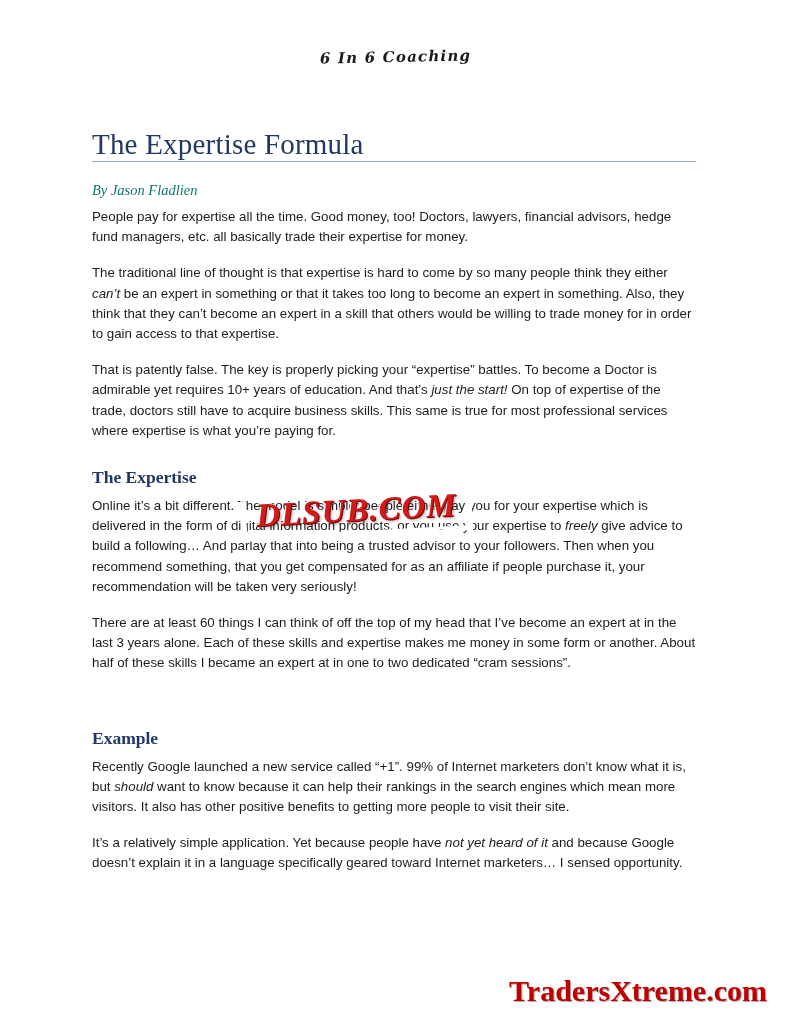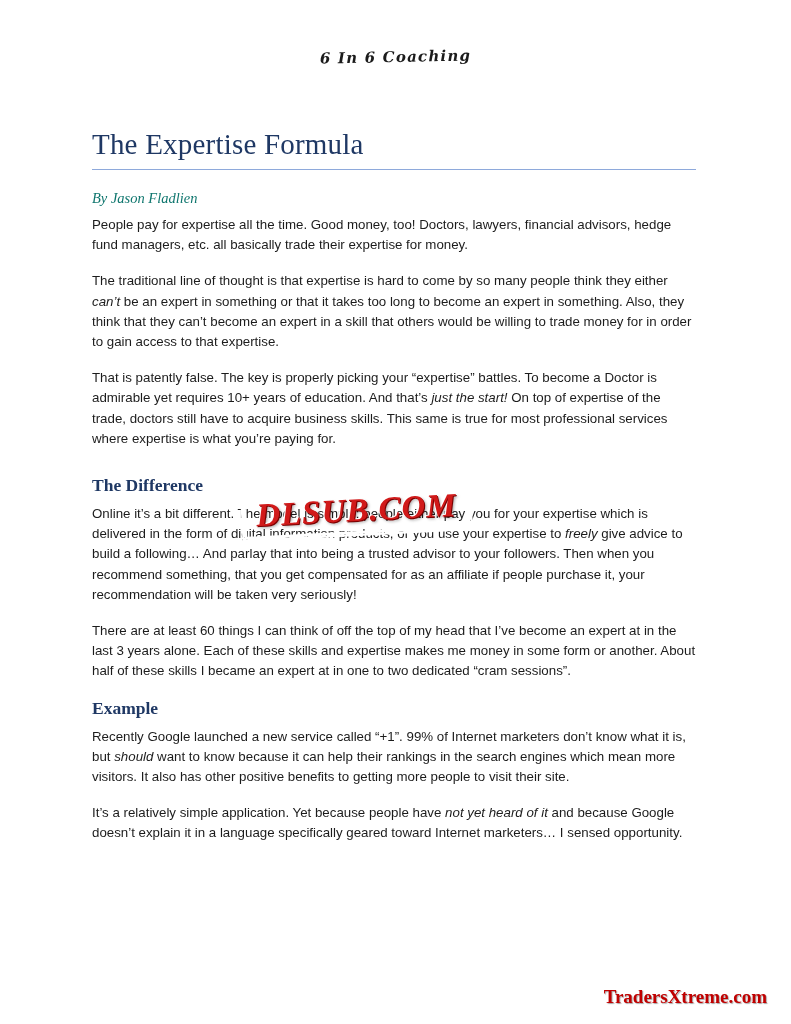--- a/index.html
+++ b/index.html
@@ -58,21 +58,20 @@
     width: 604px;
   }
 
   h1.title {
     margin: 0;
     font-family: "Liberation Serif", serif;
     font-weight: normal;
     font-size: 29px;
     color: #1f3864;
     letter-spacing: 0.2px;
-    padding-bottom: 8px;
     border-bottom: 1.5px solid #8ea9db;
   }
 
   .byline {
     margin-top: 20px;
     font-family: "Liberation Serif", serif;
     font-style: italic;
     font-size: 14.5px;
     color: #0f766e;
   }
@@ -88,21 +87,21 @@
   .first-para { margin-top: 44px; }
 
   h2.section {
     margin: 26px 0 6px 0;
     font-family: "Liberation Serif", serif;
     font-size: 17.5px;
     font-weight: bold;
     color: #1f3864;
   }
 
-  h2.section.example { margin-top: 16px; }
+  h2.section.example { margin-top: 54px; }
 
   i, em { font-style: italic; }
 
   
   .watermark {
     position: absolute;
     left: 243px;
     top: 487px;
     transform: rotate(-3deg);
     font-family: "Liberation Serif", serif;
@@ -122,21 +121,21 @@
     white-space: nowrap;
   }
 
   
   .brand-bottom {
     position: absolute;
     bottom: 16px;
     right: 24px;
     font-family: "Liberation Serif", serif;
     font-weight: bold;
-    font-size: 19px;
+    font-size: 30px;
     color: #c00000;
     text-shadow: 1px 1px 1px rgba(0,0,0,0.35);
     white-space: nowrap;
   }
 </style>
 </head>
 <body>
 
 <div class="page">
 
@@ -148,21 +147,21 @@
     <h1 class="title">The Expertise Formula</h1>
 
     <div class="byline">By Jason Fladlien</div>
 
     <p class="body first-para">People pay for expertise all the time. Good money, too! Doctors, lawyers, financial advisors, hedge fund managers, etc. all basically trade their expertise for money.</p>
 
     <p class="body"><span>The traditional line of thought is that expertise is hard to come by so many people think they either </span><em>can’t</em><span> be an expert in something or that it takes too long to become an expert in something. Also, they think that they can’t become an expert in a skill that others would be willing to trade money for in order to gain access to that expertise.</span></p>
 
     <p class="body"><span>That is patently false. The key is properly picking your “expertise” battles. To become a Doctor is admirable yet requires 10+ years of education. And that’s </span><em>just the start!</em><span> On top of expertise of the trade, doctors still have to acquire business skills. This same is true for most professional services where expertise is what you’re paying for.</span></p>
 
-    <h2 class="section">The Difference</h2>
+    <h2 class="section">The Expertise</h2>
 
     <p class="body"><span>Online it’s a bit different. The model is simple: people either pay you for your expertise which is delivered in the form of digital information products,  or you use your expertise to </span><em>freely</em><span> give advice to build a following… And parlay that into being a trusted advisor to your followers. Then when you recommend something, that you get compensated for as an affiliate if people purchase it, your recommendation will be taken very seriously!</span></p>
 
     <p class="body">There are at least 60 things I can think of off the top of my head that I’ve become an expert at in the last 3 years alone. Each of these skills and expertise makes me money in some form or another. About half of these skills I became an expert at in one to two dedicated “cram sessions”.</p>
 
     <h2 class="section example">Example</h2>
 
     <p class="body"><span>Recently Google launched a new service called “+1”.  99% of Internet marketers don’t know what it is, but </span><em>should</em><span> want to know because it can help their rankings in the search engines which mean more visitors. It also has other positive benefits to getting more people to visit their site.</span></p>
 
     <p class="body"><span>It’s a relatively simple application. Yet because people have </span><em>not yet heard of it</em><span> and because Google doesn’t explain it in a language specifically geared toward Internet marketers… I sensed opportunity.</span></p>

